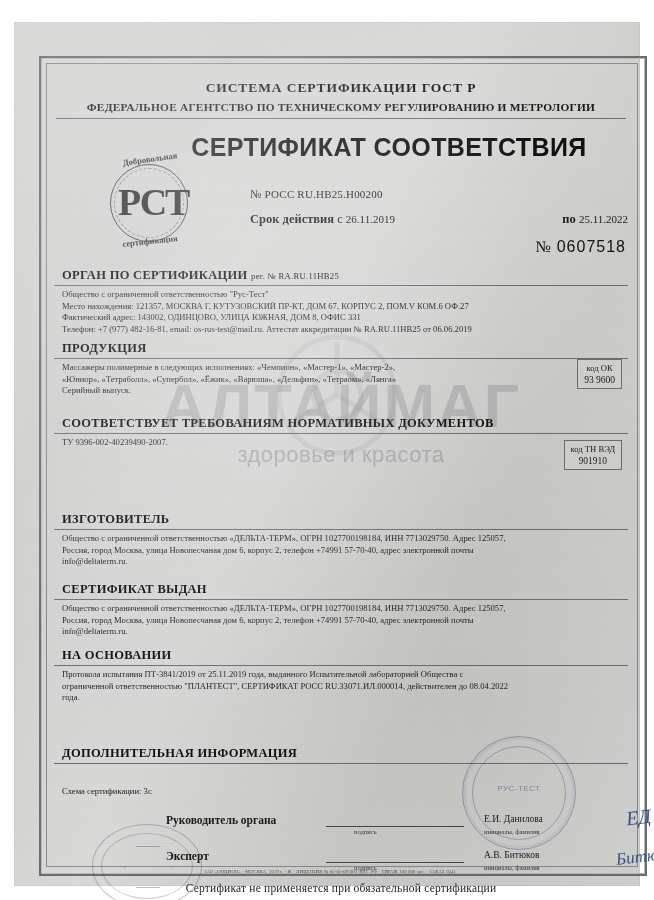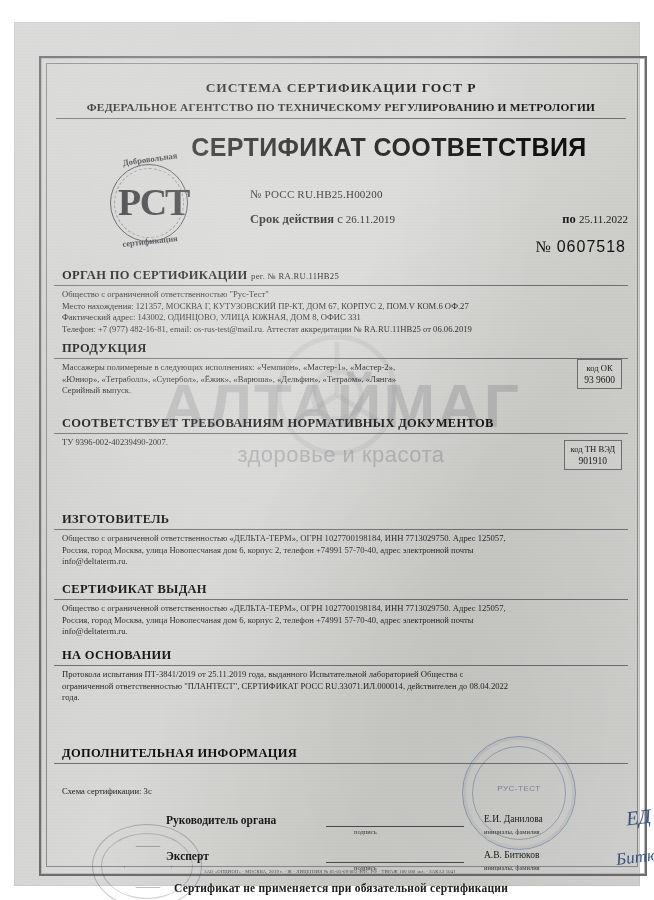--- a/index.html
+++ b/index.html
@@ -221,21 +221,21 @@
     background: rgba(255,255,255,0.10);
   }
   .code-box .v { font-size: 9.5px; }
 
   .footnote-center {
     position: absolute;
     left: 0;
     width: 574px;
     text-align: center;
     font-size: 11.5px;
-    font-weight: bold;
+    font-weight: normal;
     letter-spacing: .2px;
   }
 
   
   .sig-row {
     position: absolute;
     left: 0;
     width: 574px;
     font-size: 11px;
   }

